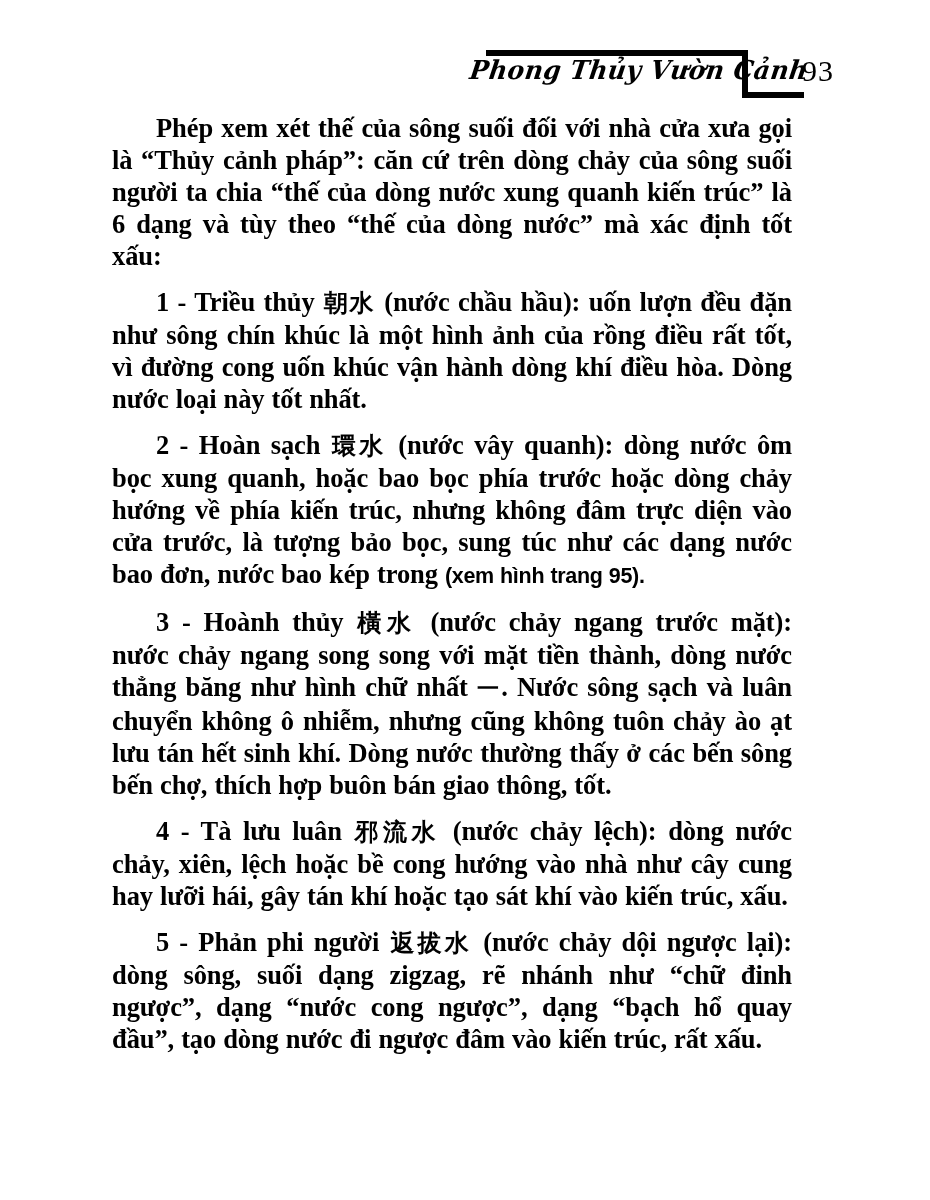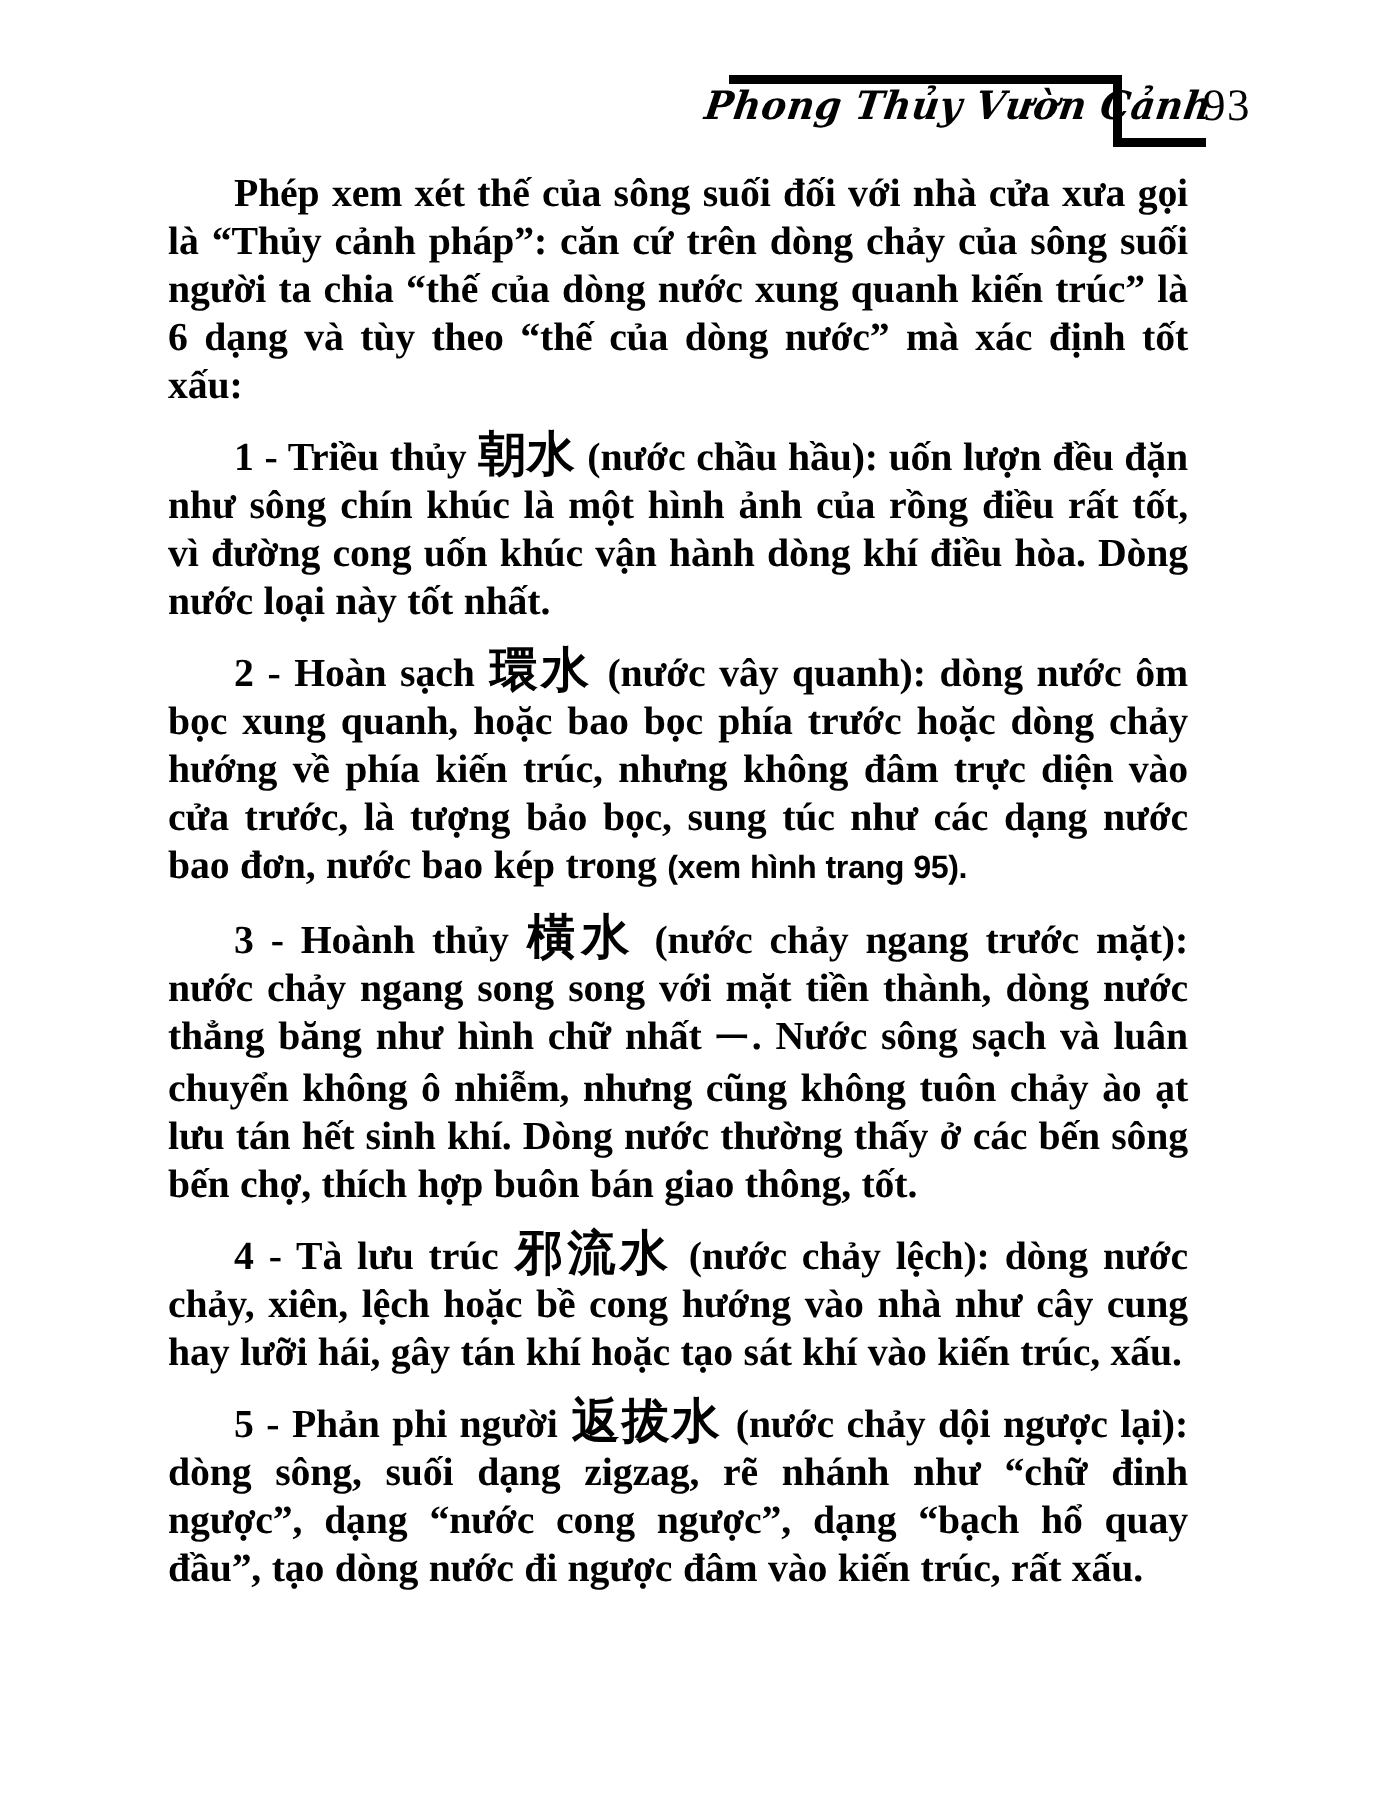--- a/index.html
+++ b/index.html
@@ -105,21 +105,21 @@
   p.para::first-line {
     
   }
   p.para {
     text-indent: 44px;
   }
 
   .han {
     font-family: "DejaVu Sans", sans-serif;
     font-weight: 700;
-    font-size: 32px;
+    font-size: 24px;
     letter-spacing: 0px;
     padding: 0 1px;
   }
   .han-inline {
     font-family: "DejaVu Sans", sans-serif;
     font-weight: 700;
     font-size: 22px;
   }
   .sans-note {
     font-family: "Liberation Sans", "DejaVu Sans", sans-serif;
@@ -154,21 +154,21 @@
 
     <p class="para">
       <span>2 - </span><span>Hoàn sạch </span><span class="han">環水</span><span>  (nước vây quanh): dòng nước ôm bọc xung quanh, hoặc bao bọc phía trước hoặc dòng chảy hướng về phía kiến trúc, nhưng không đâm trực diện vào cửa trước, là tượng bảo bọc, sung túc như các dạng nước bao đơn, nước bao kép trong </span><span class="sans-note">(xem hình trang 95).</span>
     </p>
 
     <p class="para">
       <span>3 - </span><span>Hoành thủy </span><span class="han">橫水</span><span> (nước chảy ngang trước mặt): nước chảy ngang song song với mặt tiền thành, dòng nước thẳng băng như hình chữ nhất </span><span class="han-inline">一</span><span>. Nước sông sạch và luân chuyển không ô nhiễm, nhưng cũng không tuôn chảy ào ạt lưu tán hết sinh khí. Dòng nước thường thấy ở các bến sông bến chợ, thích hợp buôn bán giao thông, tốt.</span>
     </p>
 
     <p class="para">
-      <span>4 - </span><span>Tà lưu trúc </span><span class="han">邪流水</span><span>  (nước chảy lệch): dòng nước chảy, xiên, lệch hoặc bề cong hướng vào nhà như cây cung hay lưỡi hái, gây tán khí hoặc tạo sát khí vào kiến trúc, xấu.</span>
+      <span>4 - </span><span>Tà lưu luân </span><span class="han">邪流水</span><span>  (nước chảy lệch): dòng nước chảy, xiên, lệch hoặc bề cong hướng vào nhà như cây cung hay lưỡi hái, gây tán khí hoặc tạo sát khí vào kiến trúc, xấu.</span>
     </p>
 
     <p class="para">
       <span>5 - </span><span>Phản phi người </span><span class="han">返拔水</span><span> (nước chảy dội ngược lại): dòng sông, suối dạng zigzag, rẽ nhánh như “chữ đinh ngược”, dạng “nước cong ngược”, dạng “bạch hổ quay đầu”, tạo dòng nước đi ngược đâm vào kiến trúc, rất xấu.</span>
     </p>
 
   </div>
 </div>
 
 </body></html>

